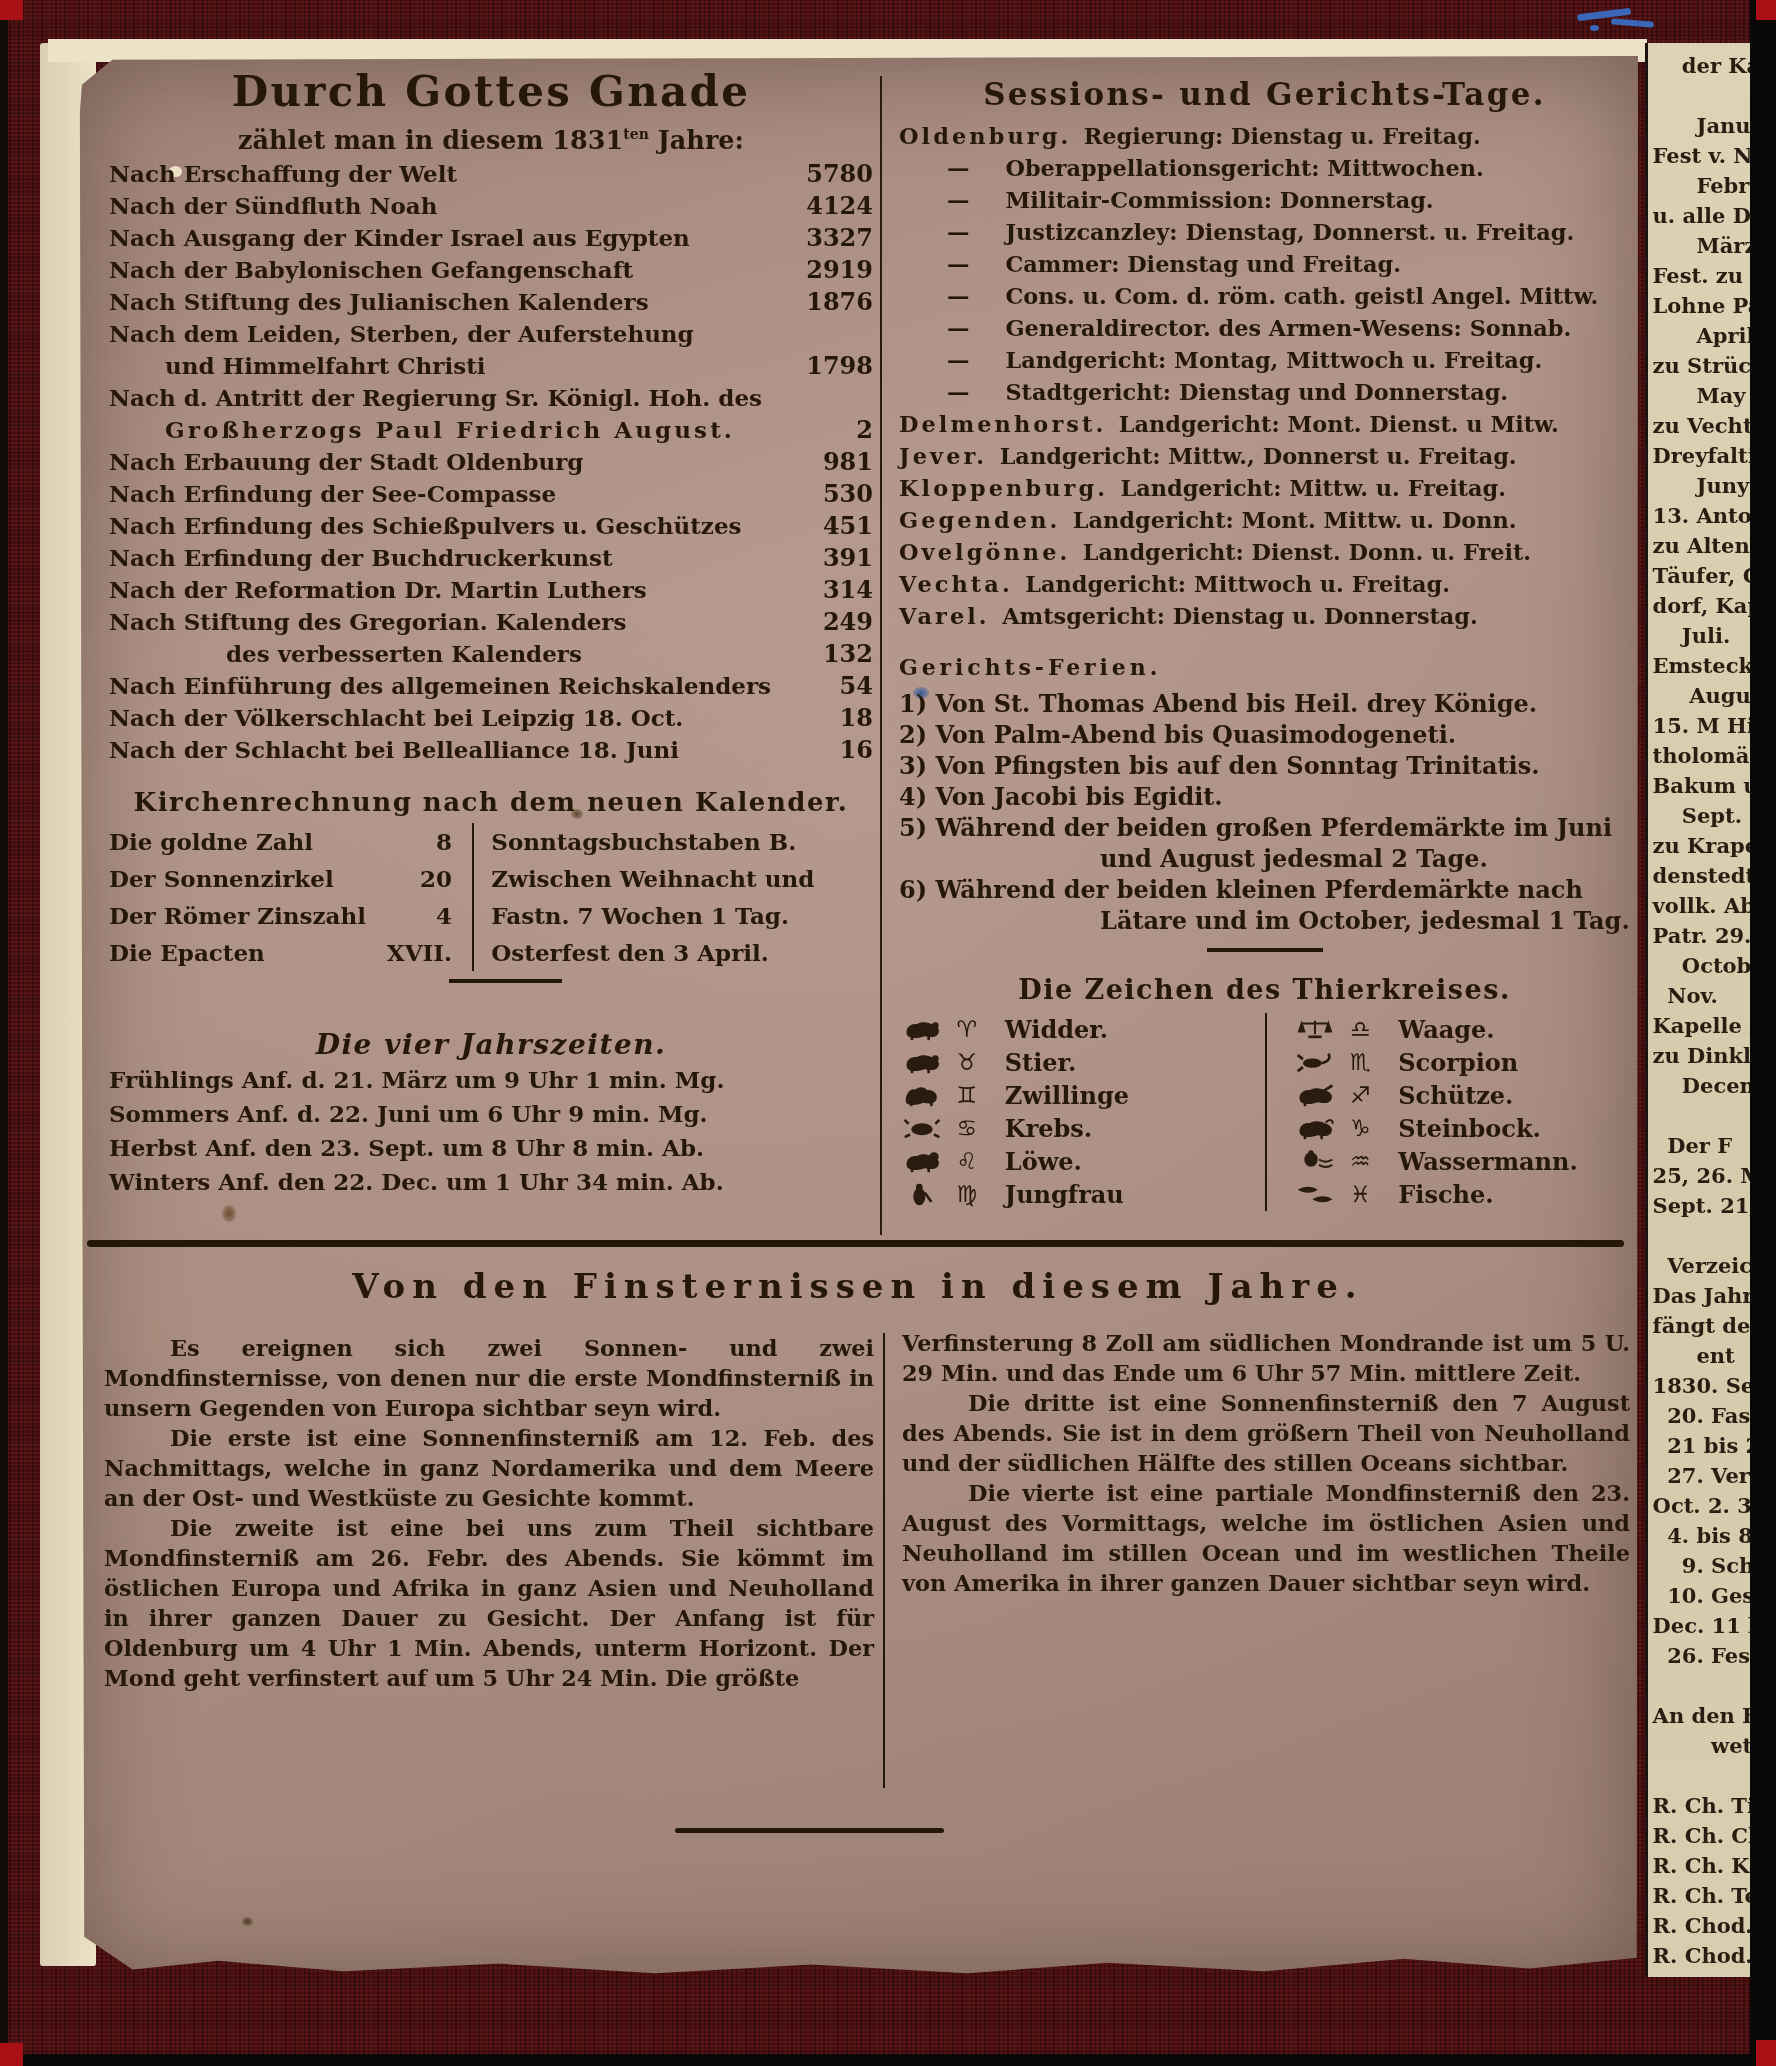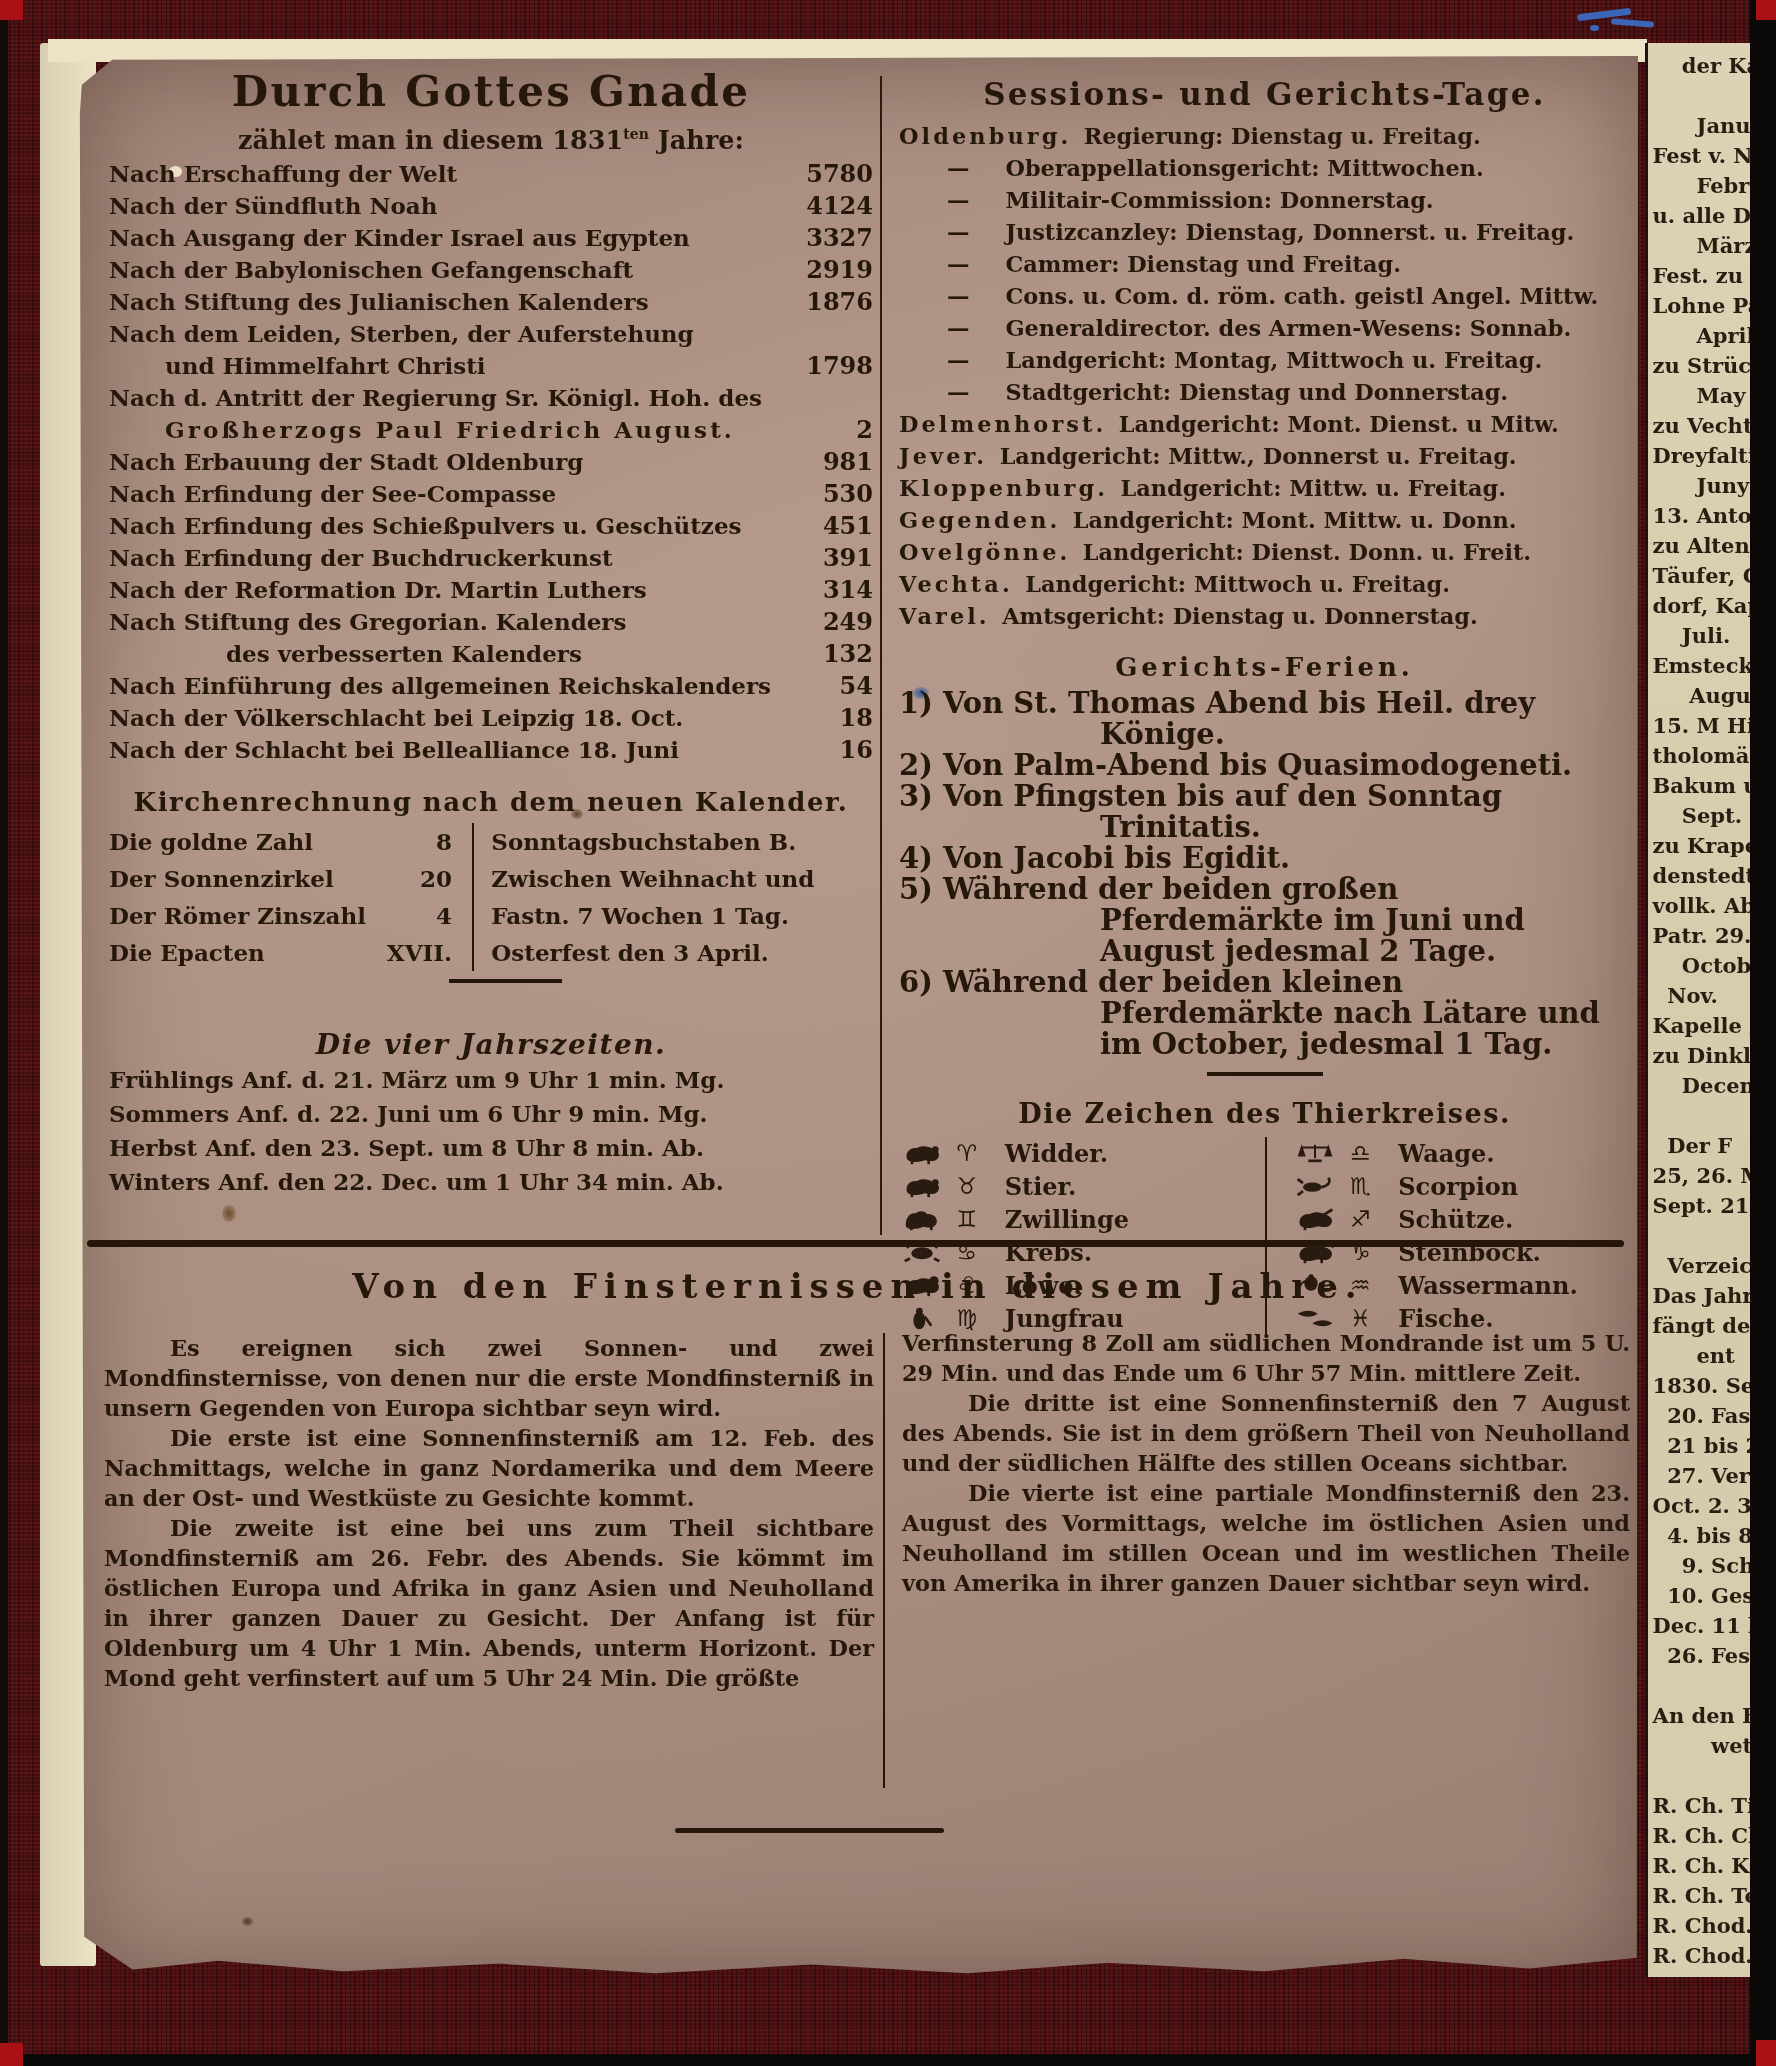--- a/index.html
+++ b/index.html
@@ -85,22 +85,22 @@
   .season-title{text-align:center;font-size:28px;line-height:37px;letter-spacing:1.5px;margin-top:43px;font-style:italic;}
   .sline2{font-size:23px;line-height:34px;white-space:nowrap;}
   
   .col-tr{position:absolute;left:821px;top:6.2px;width:731px;}
   .stitle{text-align:center;font-size:31px;line-height:42px;letter-spacing:2.3px;margin-top:10.8px;margin-bottom:4.6px;}
   .sline{font-size:22.4px;line-height:32px;white-space:nowrap;}
   .sline .place{letter-spacing:3.1px;margin-right:12.4px;}
   .sline.d{padding-left:48px;}
   .sline.d .place{letter-spacing:0;margin-right:36px;}
   
-  .ftitle{text-align:center;font-size:26px;line-height:36px;letter-spacing:3.9px;margin-top:17px;margin-bottom:3.1px;}
-  .fitem{font-size:29px;line-height:31px;padding-left:201px;text-indent:-201px;}
+  .ftitle{font-size:22px;line-height:36px;letter-spacing:3.9px;margin-top:17px;margin-bottom:3.1px;}
+  .fitem{font-size:24px;line-height:31px;padding-left:201px;text-indent:-201px;}
   
   .zrule{width:116px;height:3.9px;background:#241708;margin:12.4px auto 1.5px;}
   .ztitle{text-align:center;font-size:27px;line-height:36px;letter-spacing:1.5px;margin-top:20px;}
   .zbody{display:flex;margin-top:4.6px;}
   .zcol{width:50%;box-sizing:border-box;}
   .zcol.zr{border-left:2.3px solid #241708;padding-left:26px;}
   .zrow{display:flex;align-items:center;font-size:24px;line-height:33px;height:33px;gap:12.4px;}
   .zpict{width:45px;display:flex;justify-content:center;}
   .zpict svg{width:40px;height:23px;}
   .zsym{font-family:"DejaVu Sans",sans-serif;font-size:23px;width:36px;}

